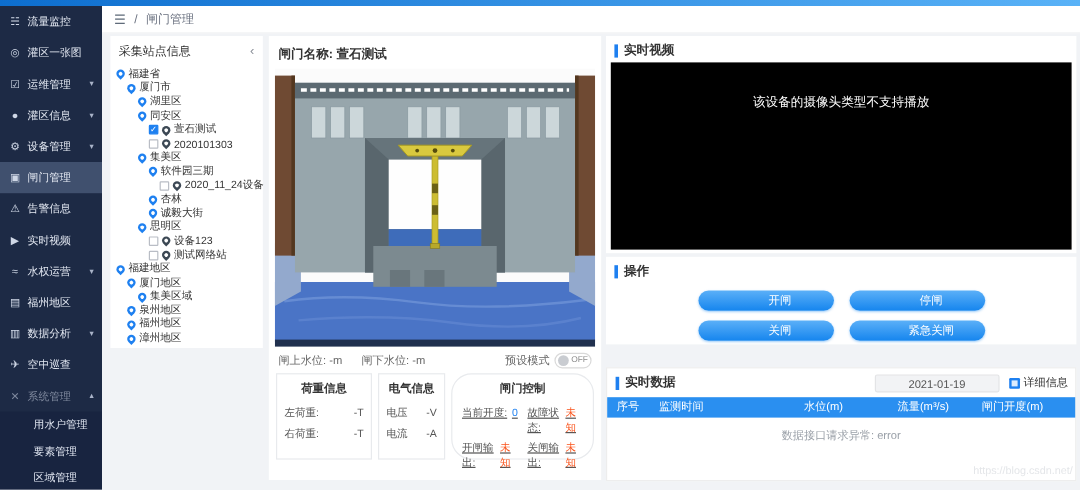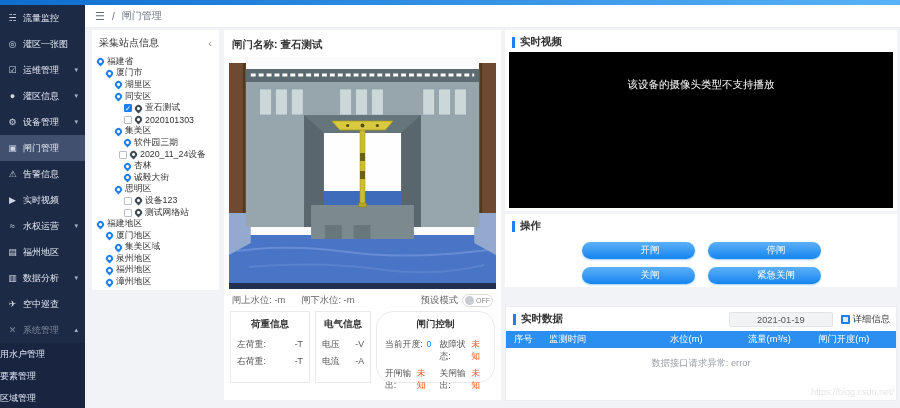--- a/index.html
+++ b/index.html
@@ -13,41 +13,41 @@
   
   .sidebar { position:absolute; left:0; top:5px; width:85px; height:403px; background:#1d2a45; }
   .sb-item { height:26px; display:flex; align-items:center; gap:5px; padding:0 7px;
              color:#e4e9f3; font-size:9px; cursor:pointer; white-space:nowrap; }
   .sb-item.active { background:#40506e; }
   .sb-item.dim { color:#7e889d; }
   .sb-ico { font-size:9px; width:11px; text-align:center; flex:none; color:#cfd7e6; }
   .sb-item.dim .sb-ico { color:#7e889d; }
   .sb-arrow { margin-left:auto; font-size:7px; color:#aab4c9; }
   .sb-subwrap { background:#182440; }
-  .sb-sub { height:22px; display:flex; align-items:center; 
+  .sb-sub { height:22px; display:flex; align-items:center; padding-left:28px;
             color:#e0e6f1; font-size:9px; cursor:pointer; }
 
   
   .main { position:absolute; left:85px; top:5px; width:815px; height:403px; }
   .crumb { height:23px; background:#fff; display:flex; align-items:center; gap:7px;
            padding-left:10px; font-size:10px; color:#6b7280; border-bottom:1px solid #eef0f2; }
   .crumb .mico { font-size:11px; color:#5f6b7a; cursor:pointer; }
 
   .card { background:#fff; position:absolute; }
 
   
   .tree-card { left:7px; top:25px; width:127px; height:260px; }
   .tree-head { display:flex; justify-content:space-between; align-items:center;
                padding:6px 7px 4px 7px; font-size:10px; color:#333; }
   .tree-head .col { color:#8a8f98; font-size:11px; cursor:pointer; }
   .tree-body { padding:2px 0 0 3px; }
   .tnode { display:flex; align-items:center; gap:3px; height:11.6px; font-size:8.8px;
            color:#333; cursor:pointer; white-space:nowrap; }
   .lvl0{margin-left:2px}.lvl1{margin-left:11px}.lvl2{margin-left:20px}
-  .lvl3{margin-left:29px}.lvl4{margin-left:24px}
+  .lvl3{margin-left:29px}.lvl4{margin-left:38px}
   .pin { position:relative; width:7px; height:7px; flex:none; background:#1e80f0;
          border-radius:50% 50% 50% 0; transform:rotate(-45deg); }
   .pin::after { content:""; position:absolute; left:2.1px; top:2.1px; width:2.6px; height:2.6px;
                 background:#fff; border-radius:50%; }
   .pin.dark { background:#3c4854; }
   .cb { width:8px; height:8px; flex:none; border:1px solid #b9bdc5; border-radius:1px; background:#fff; }
   .cb.checked { background:#1e80f0; border-color:#1e80f0; }
   .cb.checked::after { content:"✓"; display:block; color:#fff; font-size:7px; line-height:7px; text-align:center; }
 
   
@@ -61,21 +61,21 @@
   .toggle { width:31px; height:13px; border:1px solid #d9d9d9; border-radius:7px; background:#fff;
             display:inline-flex; align-items:center; padding:0 2px; gap:2px; cursor:pointer; }
   .knob { width:9px; height:9px; border-radius:50%; background:#c9ccd1; }
   .offtxt { font-size:7px; color:#8c8c8c; }
   .boxes-row { display:flex; gap:5px; padding:0 6px; }
   .ibox { border:1px solid #e8eaed; height:72px; background:#fff; }
   .ibox.b1 { width:80px; } .ibox.b2 { width:56px; } .ibox.b3 { flex:1;border-radius:17px; }
   .box-title { text-align:center; font-weight:bold; font-size:9.5px; color:#333; padding:6px 0 5px 0; }
   .box-row { display:flex; justify-content:space-between; padding:2.5px 6px; font-size:8.8px; color:#555; }
   .ctl-row { display:flex; padding:2.5px 4px; font-size:8.8px; color:#555; }
-  .pair { flex:1; display:flex; justify-content:space-between; padding:0 4px; }
+  .pair { flex:1; display:flex; justify-content:space-between; padding:0 4px;text-decoration:underline; }
   .v-blue { color:#1e80f0; } .v-warn { color:#fa541c; }
 
   
   .sec-title { display:flex; align-items:center; gap:5px; font-size:10.5px; font-weight:bold;
                color:#333; padding:5px 7px; }
   .bluebar { width:3px; height:11px; background:#1e80f0; flex:none; }
   .video-card { left:420px; top:25px; width:392px; height:181px; }
   .video-screen { position:absolute; left:4px; right:4px; top:22px; bottom:3px; background:#000;
                   display:flex; align-items:flex-start; justify-content:center; }
   .video-msg { color:#fff; font-size:10.5px; margin-top:26px; }

